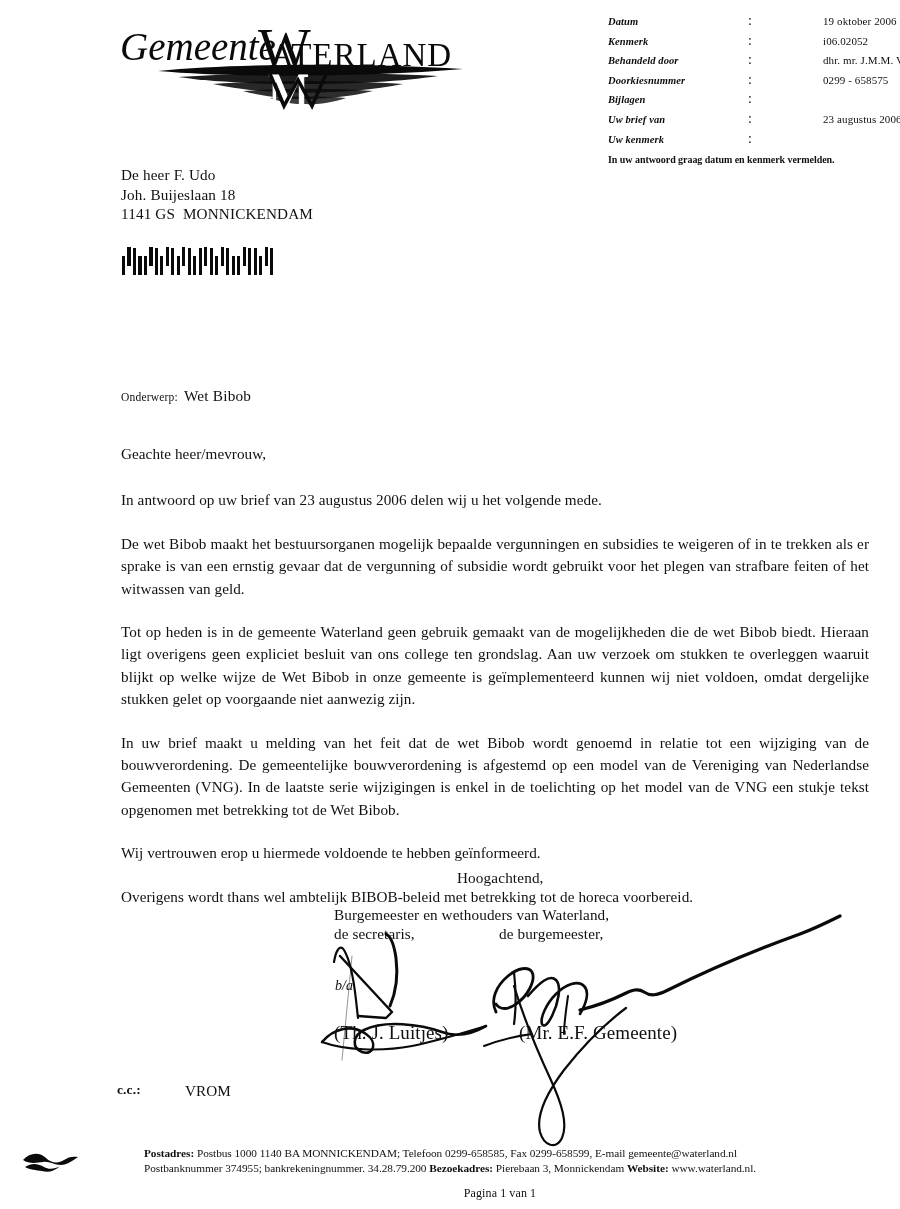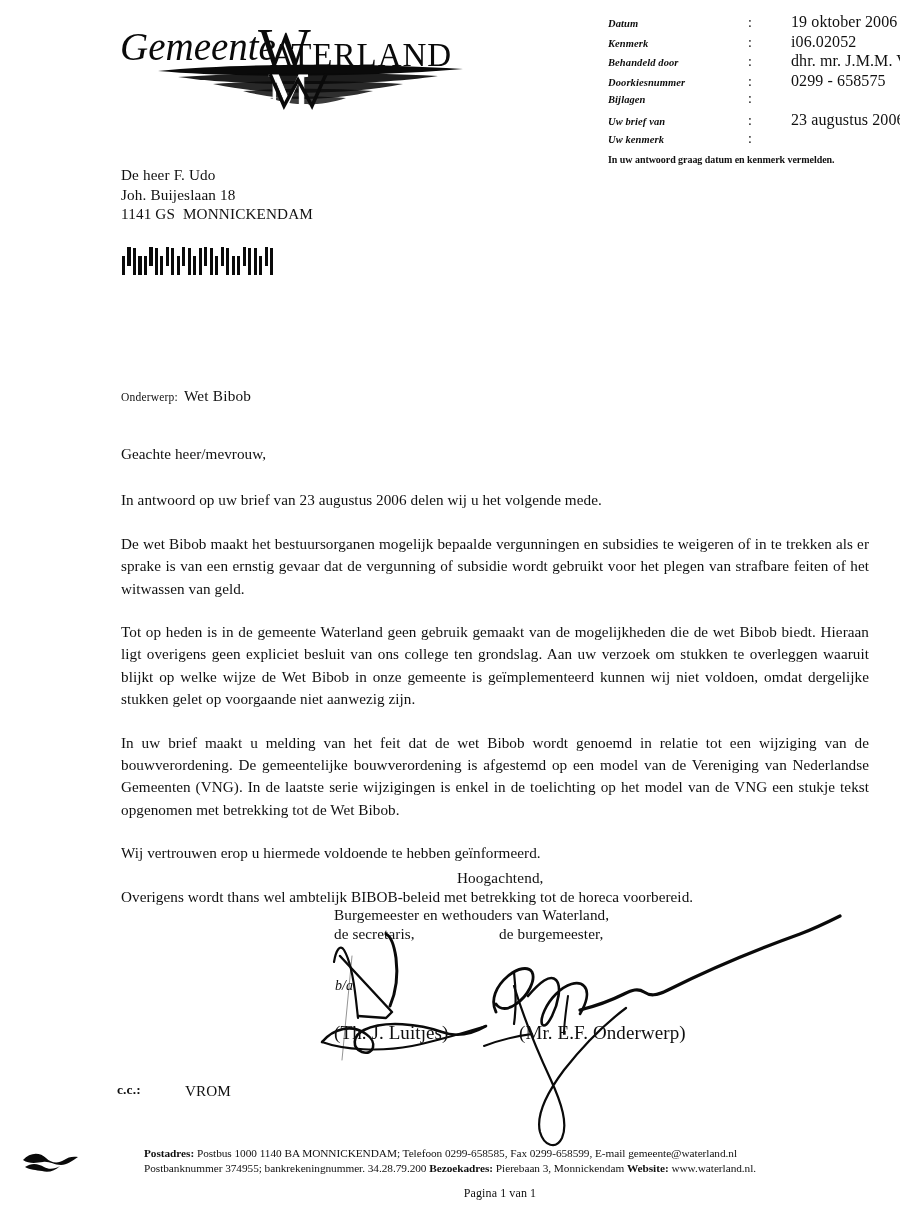--- a/index.html
+++ b/index.html
@@ -18,21 +18,21 @@
   
   .meta{position:absolute;left:608px;top:14px;width:292px;}
   .meta-row{display:flex;align-items:baseline;line-height:1.0;height:19.6px;gap:32px;}
   .meta-label{
     width:108px;flex:0 0 108px;
     font-style:italic;font-size:10.5px;font-weight:600;
     font-family:"Liberation Serif","DejaVu Serif",serif;
     letter-spacing:.1px;color:#0d0d0d;white-space:nowrap;
   }
   .meta-colon{width:11px;flex:0 0 11px;font-size:14px;}
-  .meta-value{font-size:16px;white-space:nowrap;letter-spacing:.1px;}
+  .meta-value{font-size:11px;white-space:nowrap;letter-spacing:.1px;margin-left:32px;}
   .meta-note{
     margin-top:3px;font-weight:bold;font-size:10px;letter-spacing:-.05px;
     white-space:nowrap;
   }
 
   
   .addr{position:absolute;left:121px;top:165px;font-size:15.2px;line-height:19.5px;letter-spacing:.15px;}
   .addr div{white-space:pre;}
 
   
@@ -225,21 +225,21 @@
         <path d="M268 96 C266 110, 264 124, 264 134" stroke-width="2"></path>
         <path d="M280 110 C296 106, 312 100, 324 94 C332 90, 338 88, 344 92 C350 96, 356 96, 368 90 C400 74, 450 52, 500 34 C516 28, 528 22, 540 16" stroke-width="3.2"></path>
         <path d="M214 86 C222 112, 236 148, 250 178 C262 204, 268 224, 262 238 C256 250, 244 246, 240 232 C236 216, 246 194, 264 170 C286 142, 310 120, 326 108" stroke-width="2.2"></path>
         <path d="M184 146 C200 140, 216 136, 232 134" stroke-width="2"></path>
       </g>
     </svg>
   </div>
 
   <div class="sign-names">
     <span class="sign-col-a">(Th. J. Luitjes)</span>
-    <span>(Mr. E.F. Onderwerp)</span>
+    <span>(Mr. E.F. Gemeente)</span>
   </div>
 
   <div class="cc">
     <span class="cc-label">c.c.:</span>
     <span>VROM</span>
   </div>
 
   <div class="foot-mark">
     <svg viewBox="0 0 58 26" xmlns="http://www.w3.org/2000/svg" aria-hidden="true">
       <path d="M1 12 C8 4, 18 4, 24 10 C29 15, 36 16, 42 12 C46 9, 51 8, 56 9

